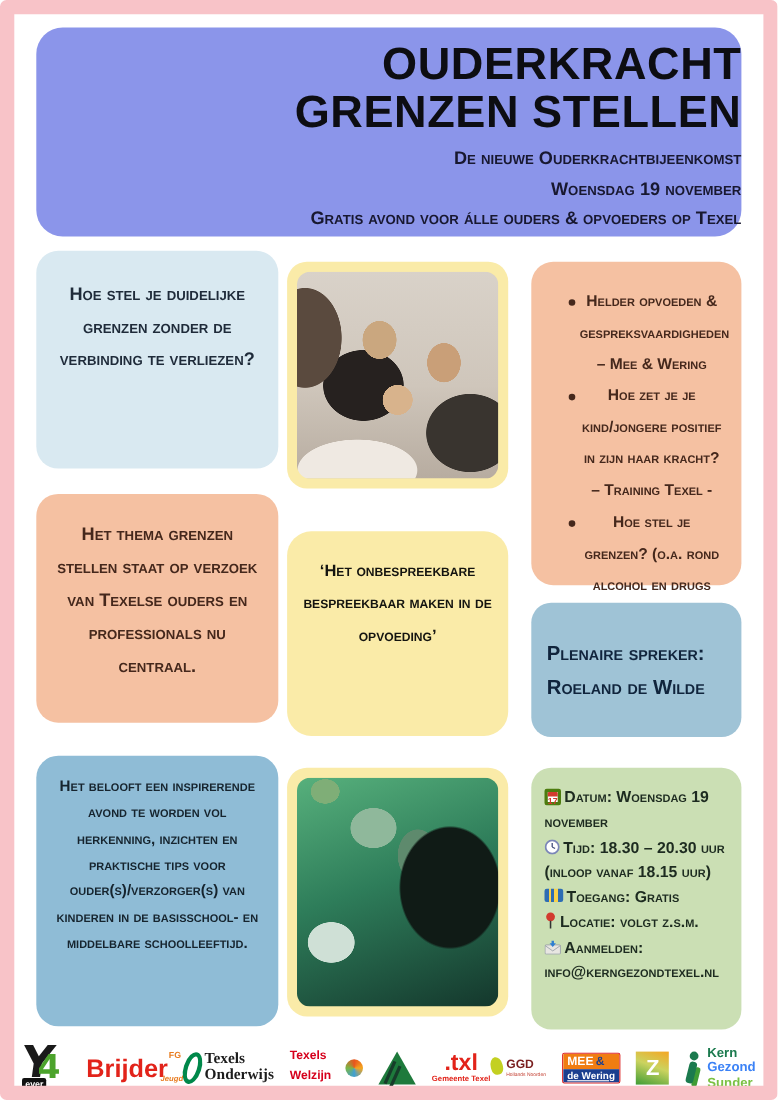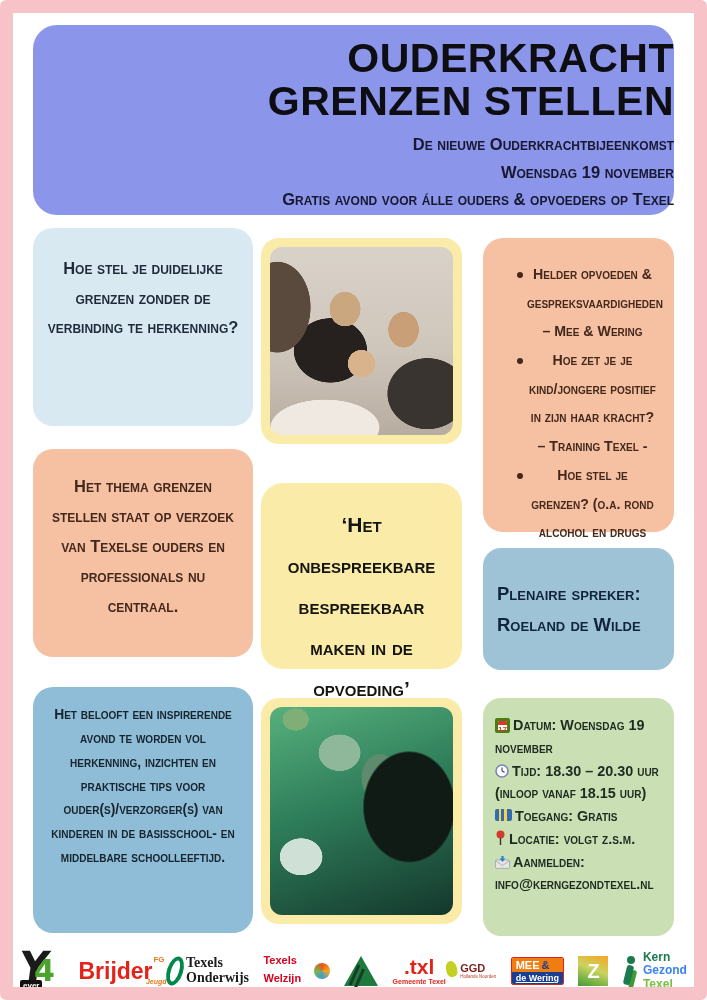--- a/index.html
+++ b/index.html
@@ -17,21 +17,21 @@
 
   
   .tint{border-radius:20px;text-align:center;font-weight:bold;}
   .lb1{left:33px;top:228px;width:220px;height:198px;background:#D9E9F1;color:#1F2B3A;
        font-size:16.5px;line-height:1.8;padding:26px 14px 0;}
   .lb2{left:33px;top:449px;width:220px;height:208px;background:#F5C1A2;color:#45281c;
        font-size:16.5px;line-height:1.82;padding:22px 12px 0;}
   .lb3{left:33px;top:687px;width:220px;height:246px;background:#8FBCD6;color:#16242e;
        font-size:13.8px;line-height:1.73;padding:16px 14px 0;}
   .quote{left:261px;top:483px;width:201px;height:186px;background:#FAEBA8;color:#141410;
-       font-size:21px;line-height:1.95;padding:22px 14px 0;border-radius:22px;}
+       font-size:15px;line-height:1.95;padding:22px 14px 0;border-radius:22px;}
 
   
   .photoframe{background:#FAEBA8;border-radius:18px;padding:9px;}
   .pf1{left:261px;top:238px;width:201px;height:206px;}
   .pf2{left:261px;top:698px;width:201px;height:226px;}
   .photo{width:100%;height:100%;border-radius:12px;}
   .photo-couch{background:
      radial-gradient(55px 75px at 4% 32%, #5a4a3e 0 60%, transparent 61%),
      radial-gradient(34px 38px at 41% 33%, #caa77f 0 45%, transparent 46%),
      radial-gradient(36px 42px at 73% 44%, #c99f78 0 42%, transparent 43%),
@@ -129,21 +129,21 @@
       <div>OUDERKRACHT</div>
       <div>GRENZEN STELLEN</div>
     </div>
     <div class="subtitle sc">
       <div>De nieuwe Ouderkrachtbijeenkomst</div>
       <div>Woensdag 19 november</div>
       <div>Gratis avond voor álle ouders &amp; opvoeders op Texel</div>
     </div>
   </div>
 
-  <div class="box tint lb1 sc">Hoe stel je duidelijke grenzen zonder de verbinding te herkenning?</div>
+  <div class="box tint lb1 sc">Hoe stel je duidelijke grenzen zonder de verbinding te verliezen?</div>
   <div class="box tint lb2 sc">Het thema grenzen stellen staat op verzoek van Texelse ouders en professionals nu centraal.</div>
   <div class="box tint lb3 sc">Het belooft een inspirerende avond te worden vol herkenning, inzichten en praktische tips voor ouder(s)/verzorger(s) van kinderen in de basisschool- en middelbare schoolleeftijd.</div>
 
   <div class="box photoframe pf1">
     <div class="photo photo-couch"></div>
   </div>
   <div class="box tint quote sc">‘Het onbespreekbare bespreekbaar maken in de opvoeding’</div>
   <div class="box photoframe pf2">
     <div class="photo photo-phones"></div>
   </div>
@@ -242,19 +242,19 @@
       </span>
     </div>
     <div class="logo l-z">
       <span>Z</span>
     </div>
     <div class="logo l-kern">
       <span class="fig"></span>
       <span class="txt">
         <div class="k1">Kern</div>
         <div class="k2">Gezond</div>
-        <div class="k3">Texel</div>
+        <div class="k3">Sunder</div>
       </span>
     </div>
   </div>
 
   <div class="frame"></div>
 </div>
 
 </body></html>

